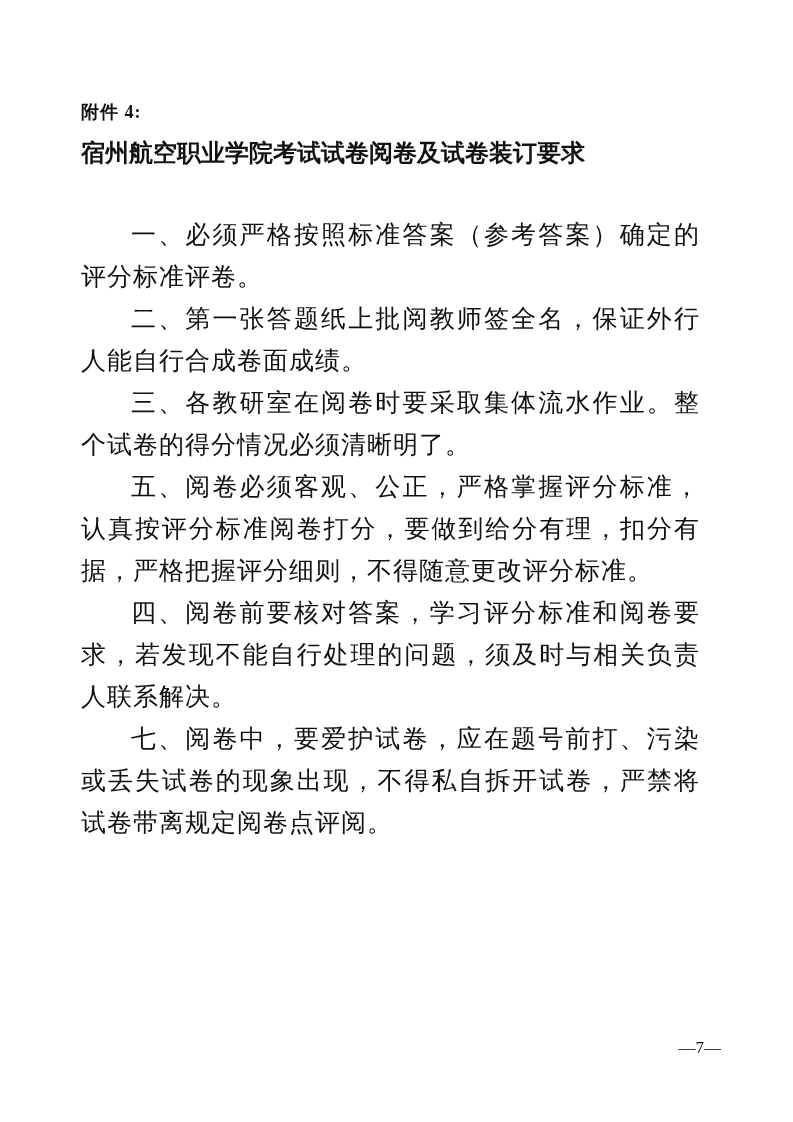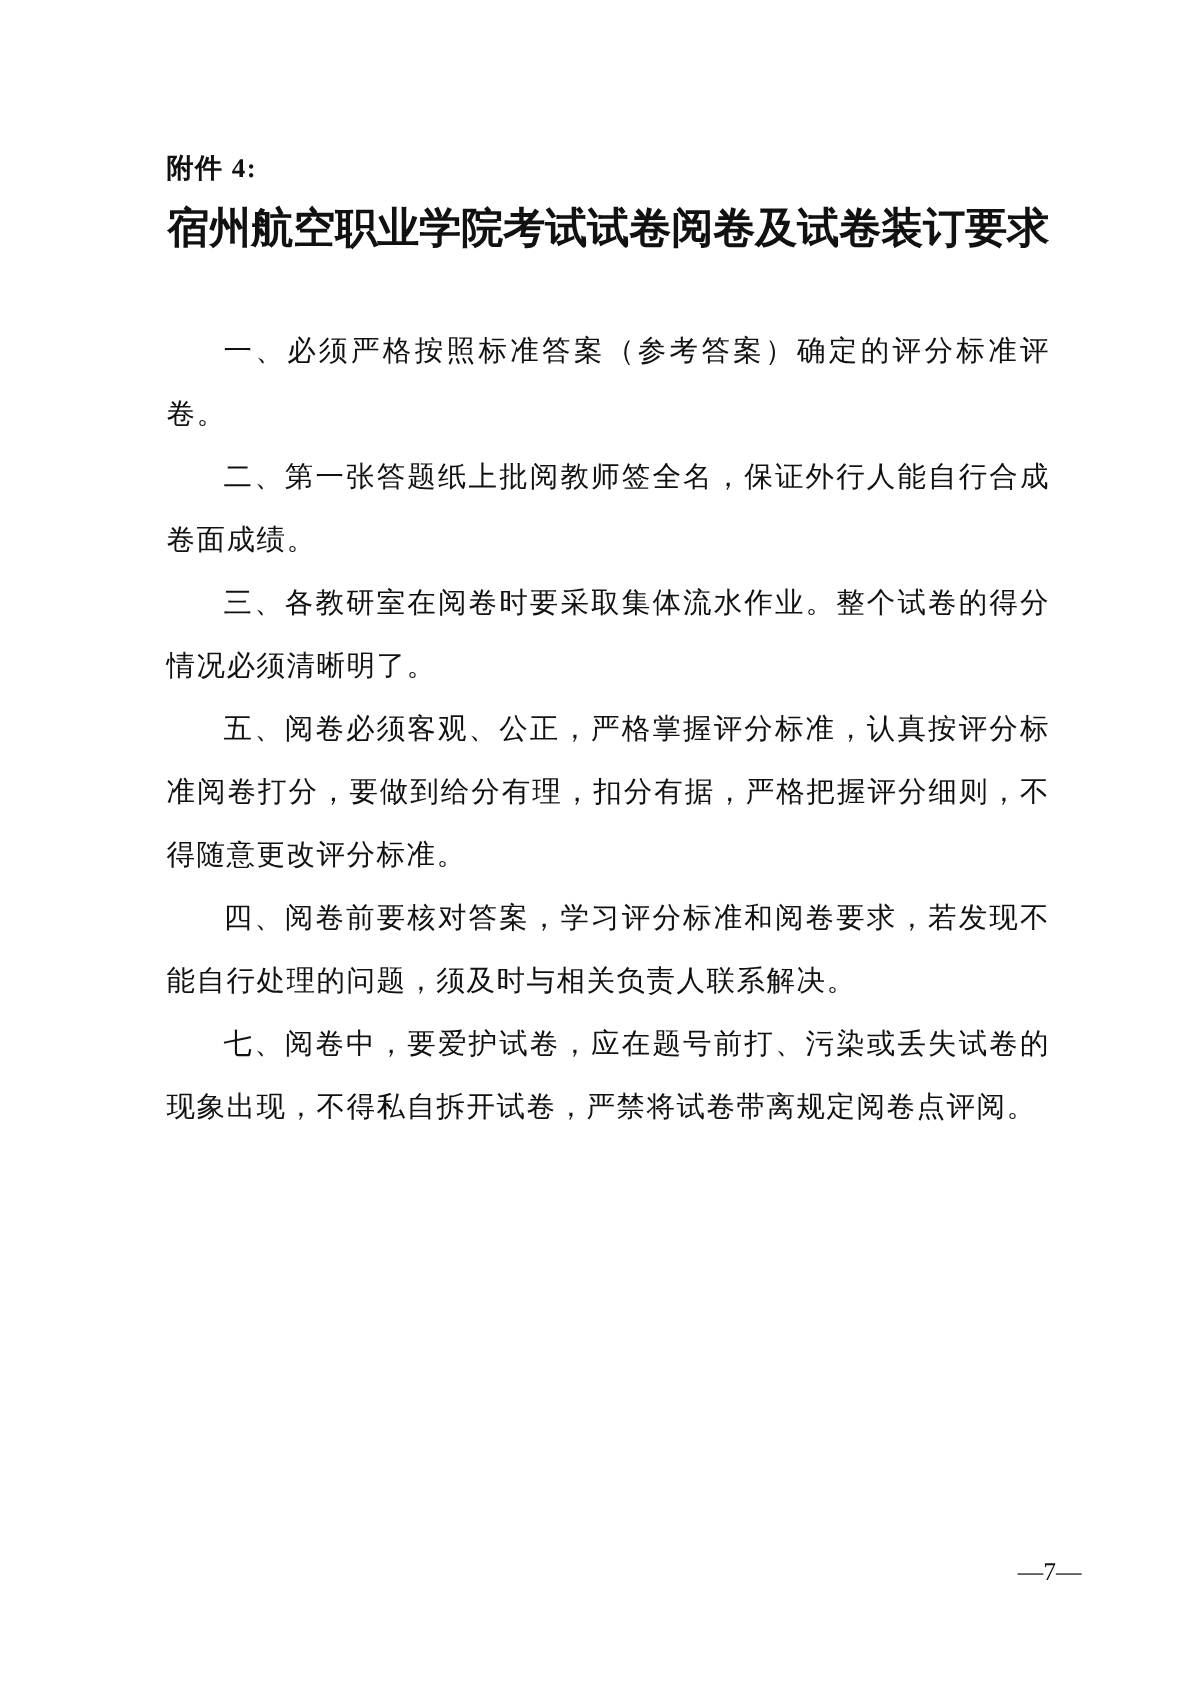--- a/index.html
+++ b/index.html
@@ -6,43 +6,43 @@
     margin: 0;
     padding: 0;
     background: #ffffff;
   }
   .sheet {
     position: relative;
     width: 793px;
     height: 1122px;
     background: #ffffff;
     box-sizing: border-box;
-    padding: 100px 93px 0 111px;
+    padding: 100px 93px 0 81px;
     overflow: hidden;
     font-family: "Liberation Serif", "DejaVu Serif", serif;
     color: #111111;
   }
   .attachment {
     font-size: 18px;
     font-weight: bold;
     letter-spacing: 1px;
     line-height: 24px;
     margin: 0 0 14px 0;
   }
   .title {
-    font-size: 28px;
+    font-size: 24px;
     font-weight: bold;
-    text-align: center;
+    text-align: left;
     letter-spacing: 0px;
     line-height: 30px;
     margin: 0 0 46px 0;
   }
   .content p {
     margin: 0;
-    font-size: 19px;
+    font-size: 25px;
     letter-spacing: 1px;
     line-height: 42px;
     text-indent: 2em;
     text-align: justify;
   }
   .pagenum {
     position: absolute;
     top: 1038px;
     right: 72px;
     font-size: 17px;

